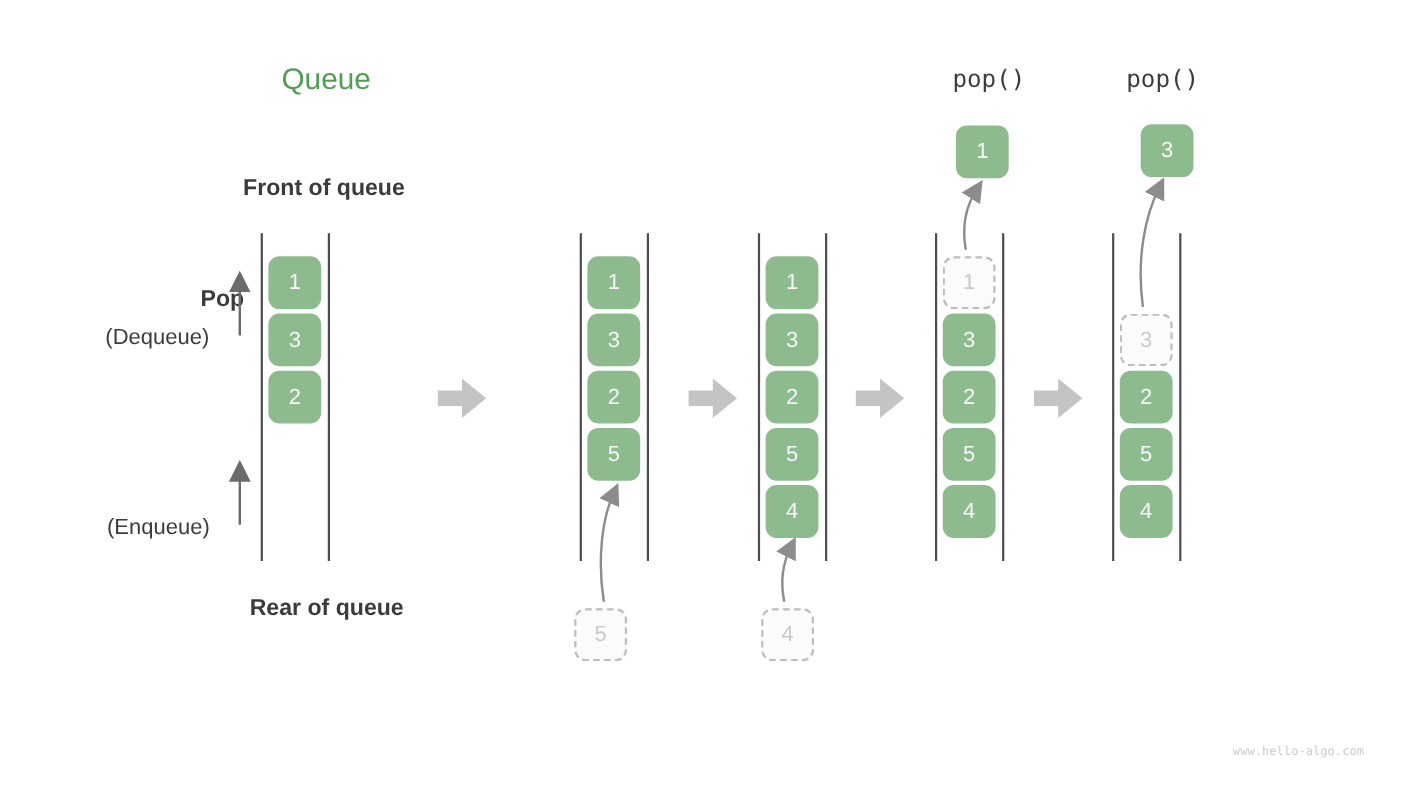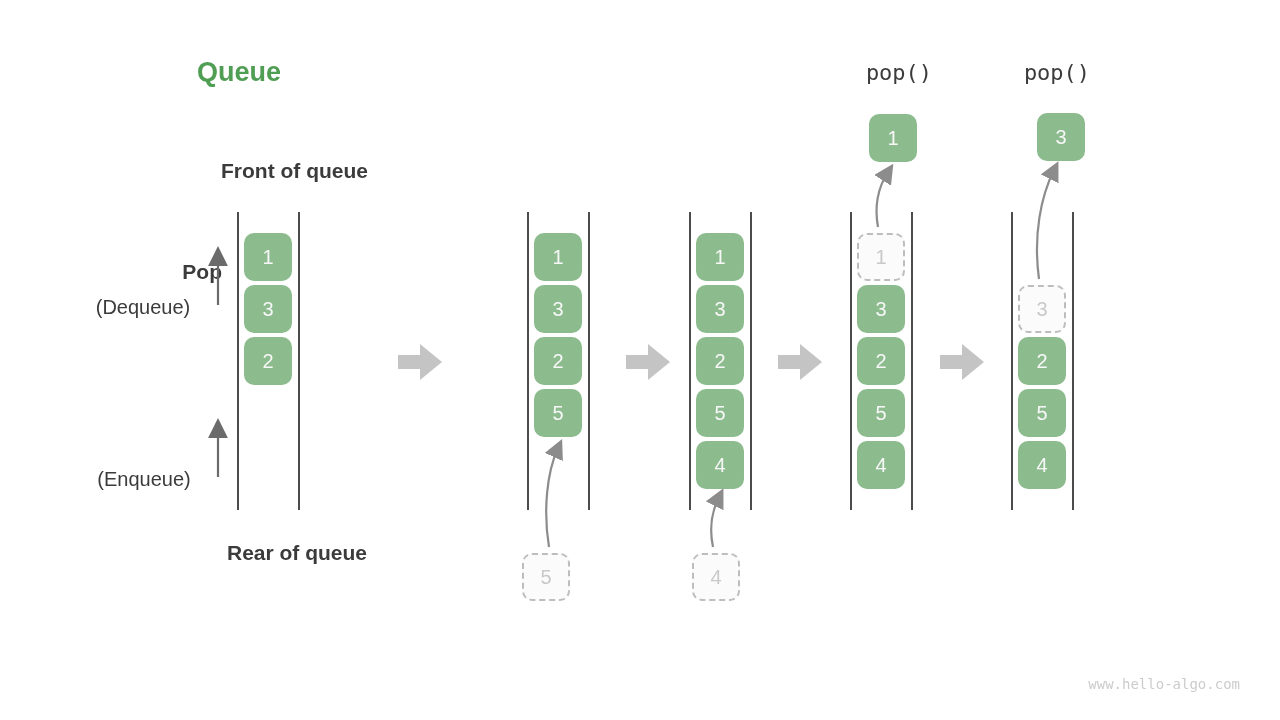--- a/index.html
+++ b/index.html
@@ -25,33 +25,33 @@
     position:absolute;width:48px;height:48px;border-radius:10px;
     background:var(--green_box);color:var(--box_text);
     font-size:20px;font-weight:500;line-height:48px;text-align:center;
   }
   .ghost{
     position:absolute;width:44px;height:44px;border:2px dashed var(--ghost_border);
     border-radius:10px;background:var(--ghost_fill);color:var(--ghost_text);
     font-size:20px;font-weight:500;line-height:44px;text-align:center;
   }
   .title{
-    position:absolute;left:197px;top:57px;width:140px;text-align:left;
-    font-size:27px;font-weight:700;color:var(--green_accent);
+    position:absolute;left:197px;top:57px;width:140px;text-align:right;
+    font-size:27px;font-weight:400;color:var(--green_accent);
   }
   .lbl-b{position:absolute;text-align:right;font-size:21px;font-weight:700;color:var(--dark_text);}
   .lbl-r{position:absolute;text-align:center;font-size:20px;font-weight:400;color:var(--dark_text);}
   .mono{
     position:absolute;text-align:center;
     font-family:"DejaVu Sans Mono",monospace;font-size:22px;color:var(--dark_text);
   }
   .mono .arg{color:var(--green_accent);font-weight:700;}
   .watermark{
     position:absolute;right:40px;top:676px;
-    font-family:"DejaVu Sans Mono",monospace;font-size:14px;color:var(--watermark);
+    font-family:"DejaVu Sans Mono",monospace;font-size:11px;color:var(--watermark);
   }
   svg.overlay{position:absolute;left:0;top:0;pointer-events:none;}
 </style>
 </head>
 <body>
 
 <div id="canvas">
 
   <div class="title">Queue</div>
   <div class="lbl-b" style="left:168px;top:159px;width:200px;">Front of queue</div>

